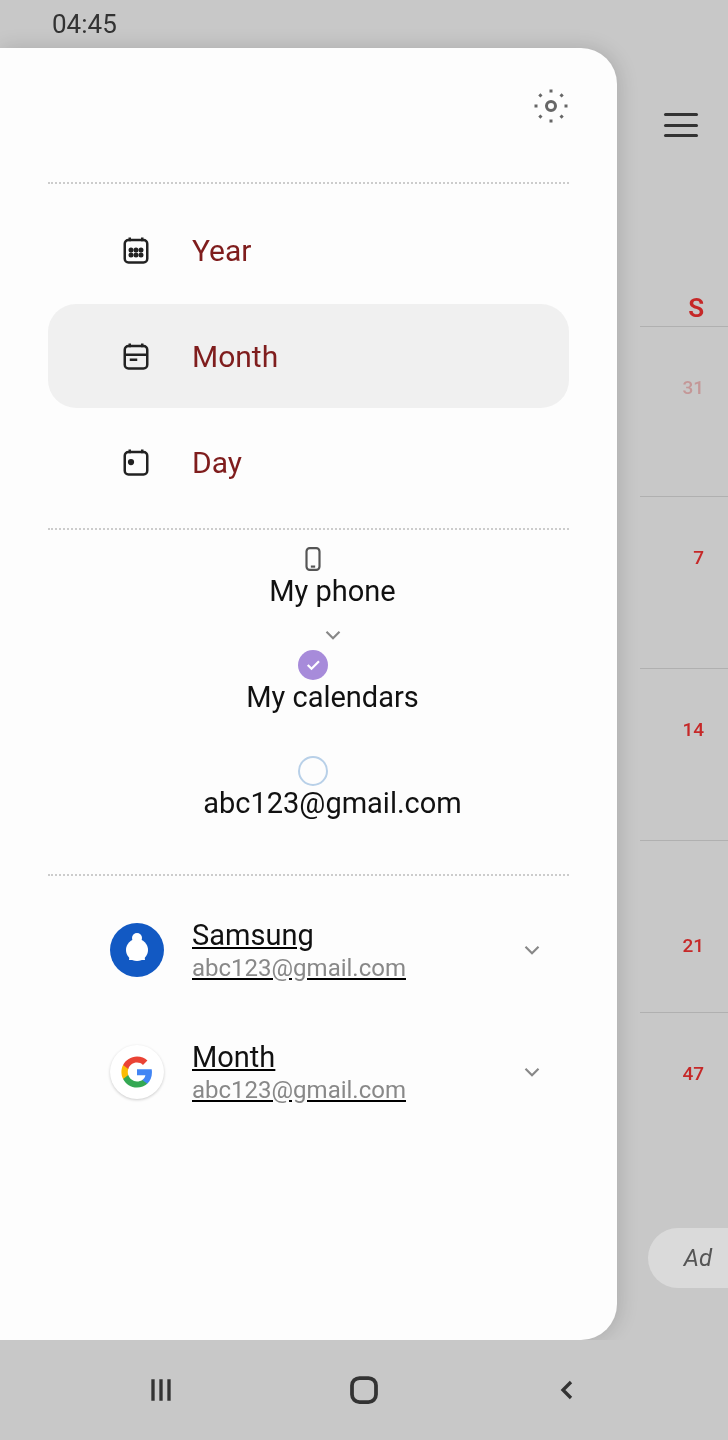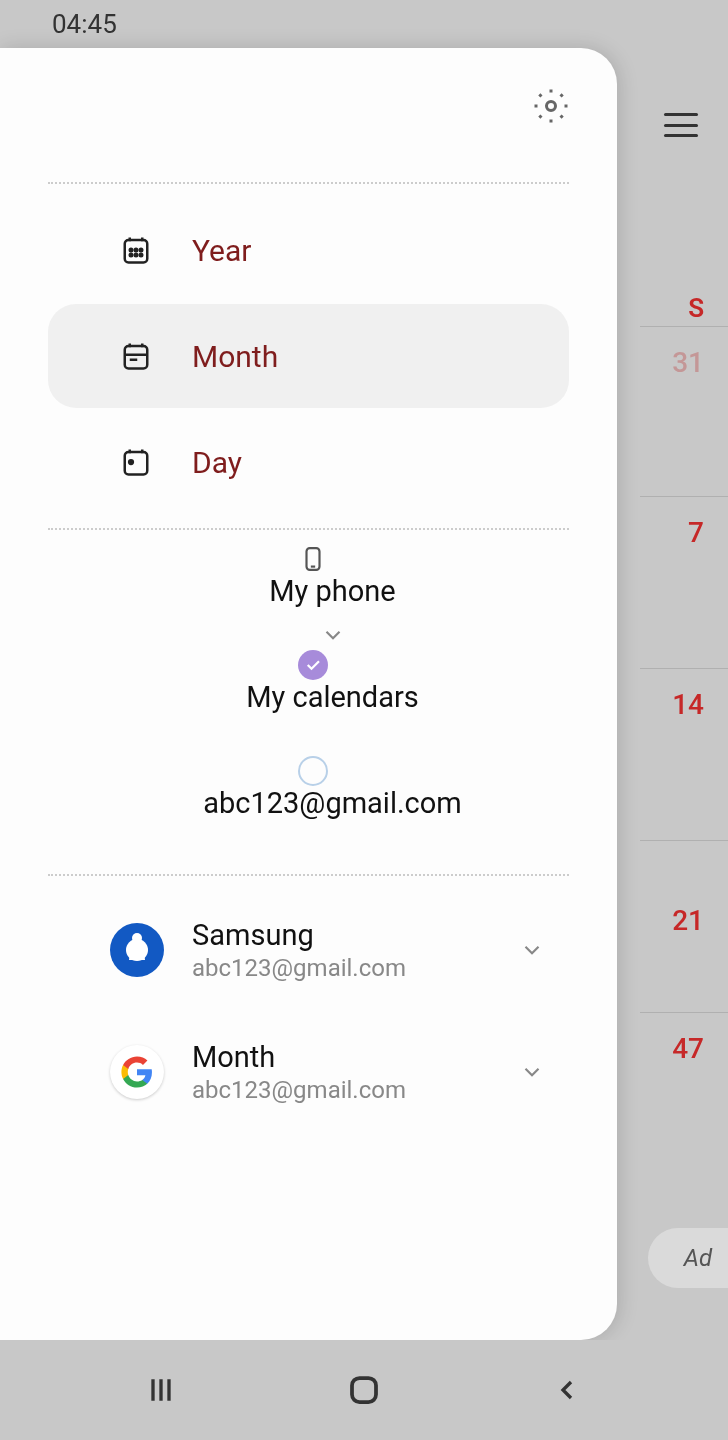--- a/index.html
+++ b/index.html
@@ -58,23 +58,24 @@
     .bg-divider {
       position: absolute;
       height: 1px;
       background: #b0b0b0;
       left: 640px;
       right: 0;
     }
     .bg-date {
       position: absolute;
       right: 24px;
-      font-size: 28px;
+      font-size: 19px;
       font-weight: 500;
       color: #c62828;
+      margin-top: 30px;
     }
     .bg-date-faded {
       color: #c49797;
     }
     .bg-add-button {
       position: absolute;
       right: 0;
       top: 1180px;
       width: 80px;
       height: 60px;
@@ -181,20 +182,21 @@
       justify-content: center;
     }
     .checkbox-unchecked {
       width: 30px;
       height: 30px;
       border-radius: 50%;
       border: 2px solid #b8d0e8;
     }
     .account-item {
       min-height: 120px;
+      text-decoration: underline;
     }
     .account-icon {
       width: 54px;
       height: 54px;
       margin-right: 28px;
       margin-left: -10px;
       flex-shrink: 0;
       border-radius: 50%;
       display: flex;
       align-items: center;

